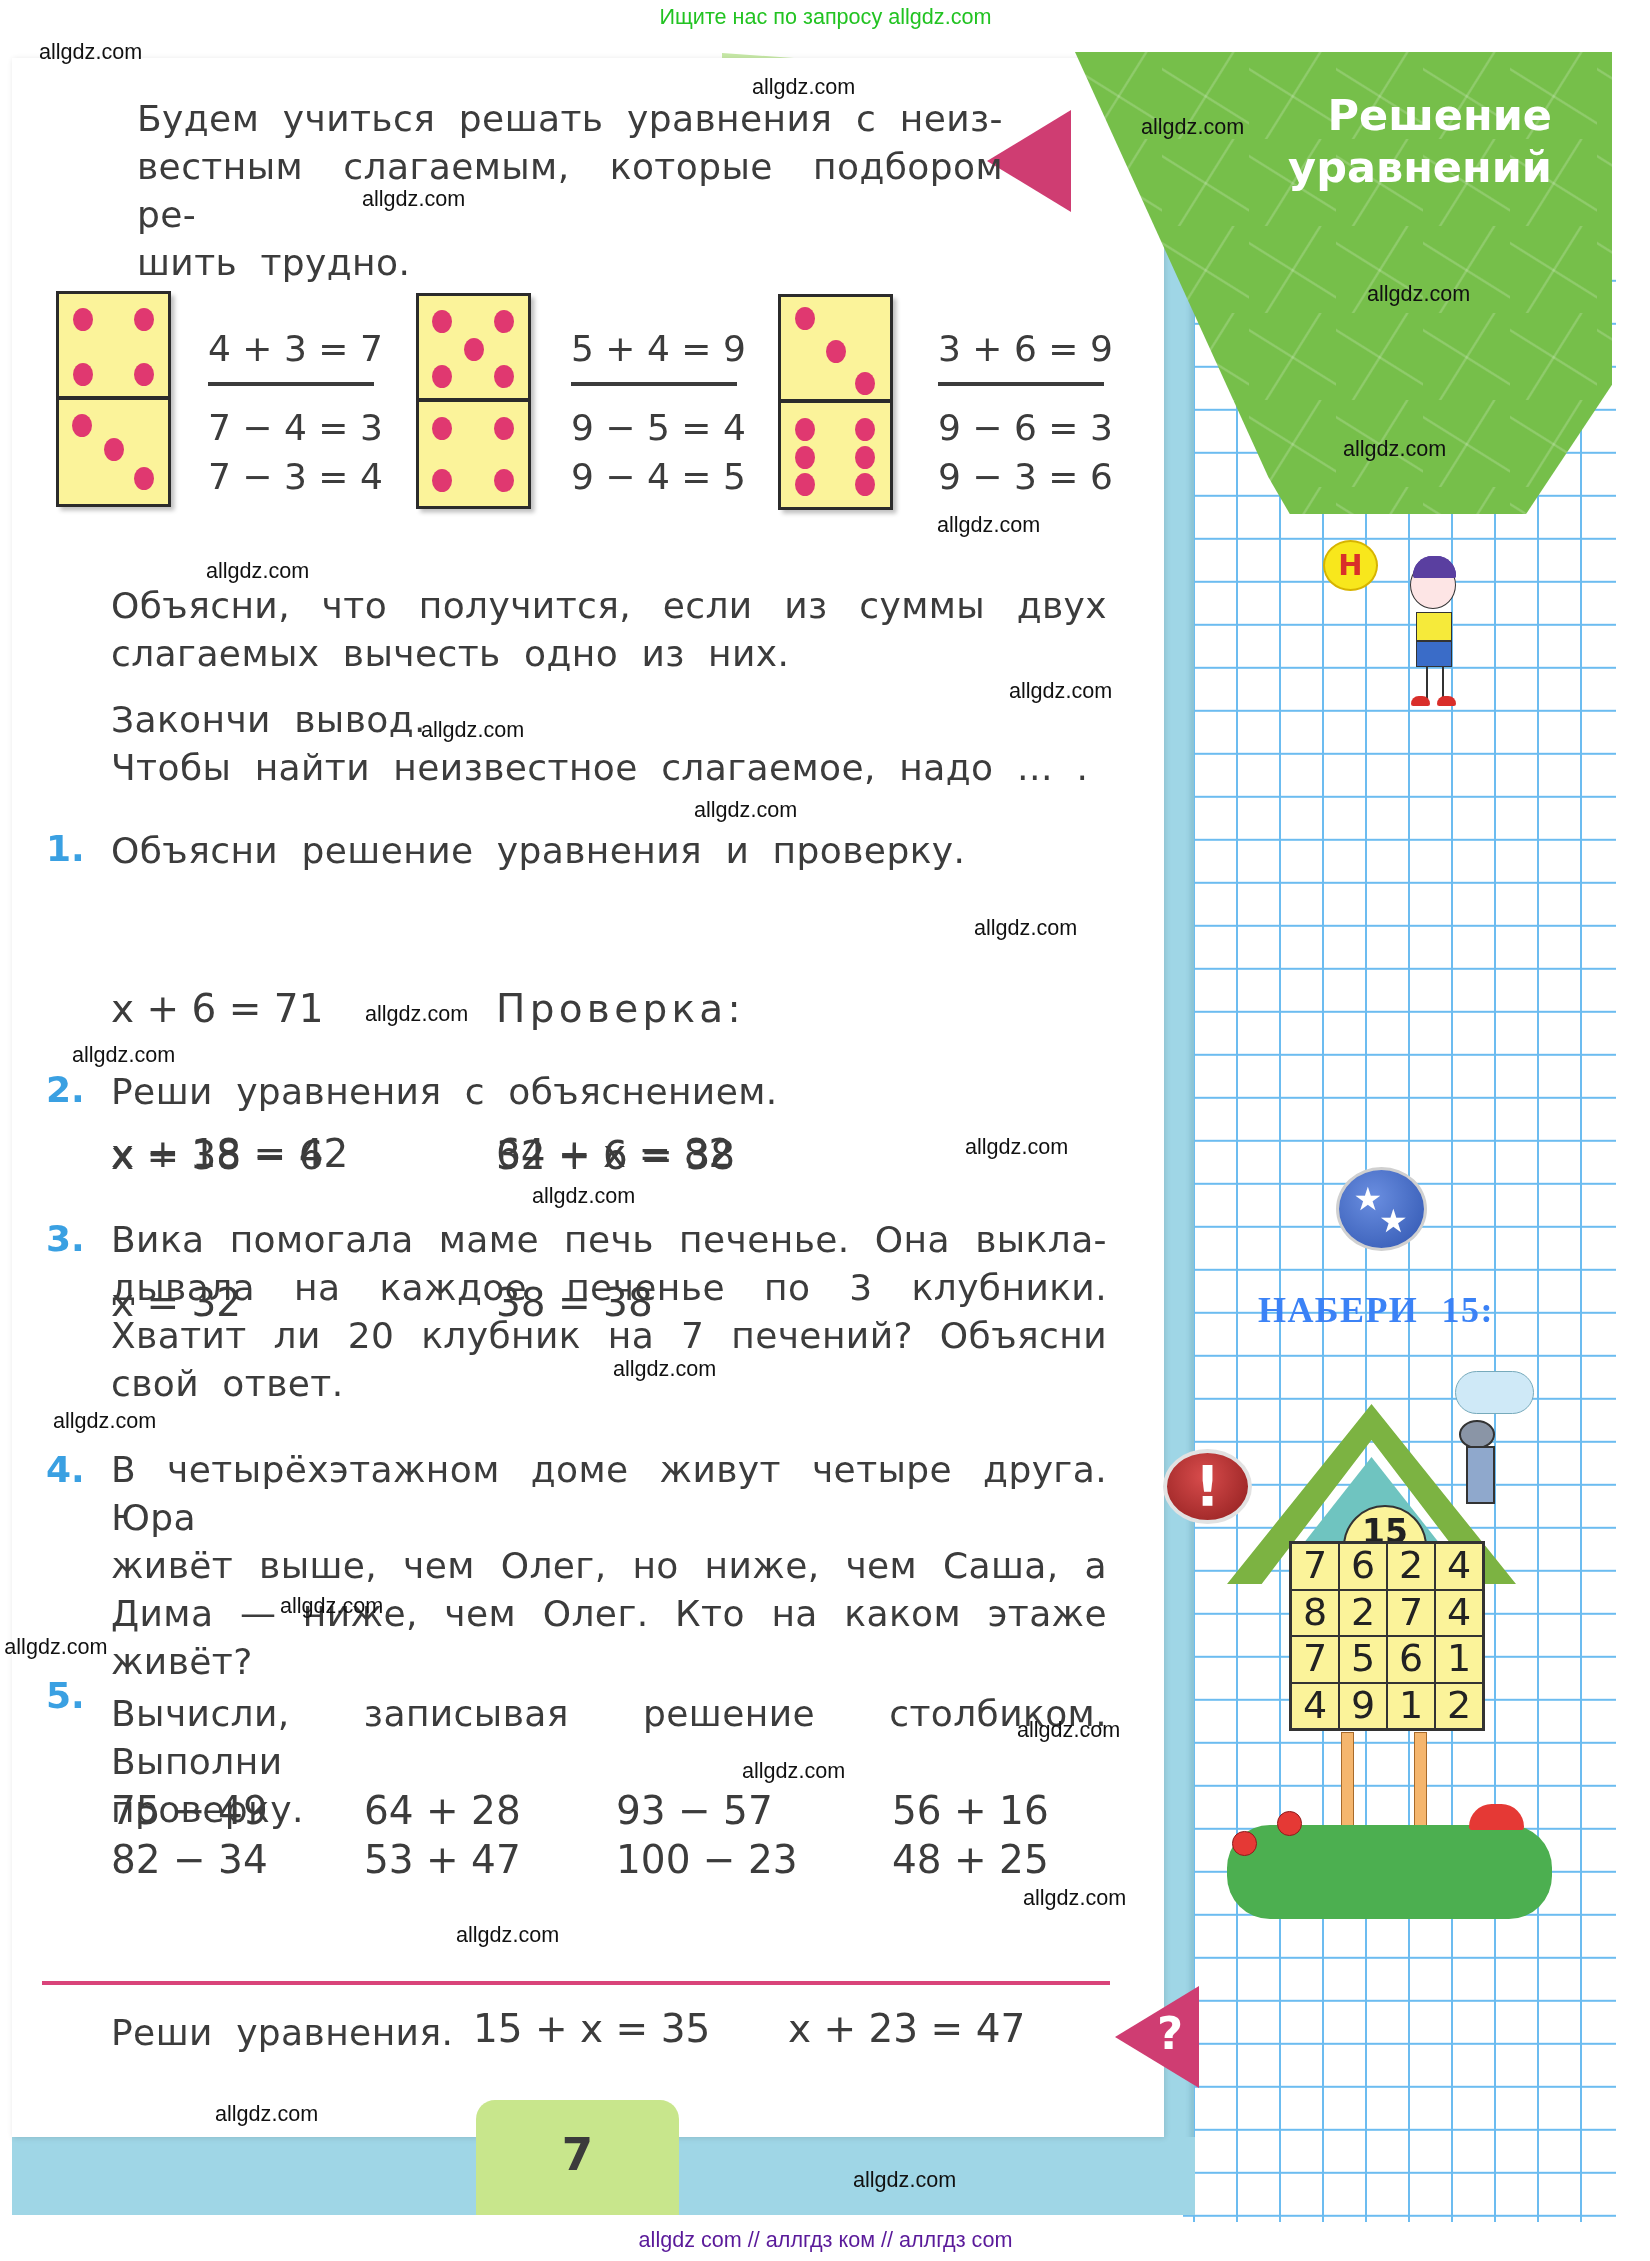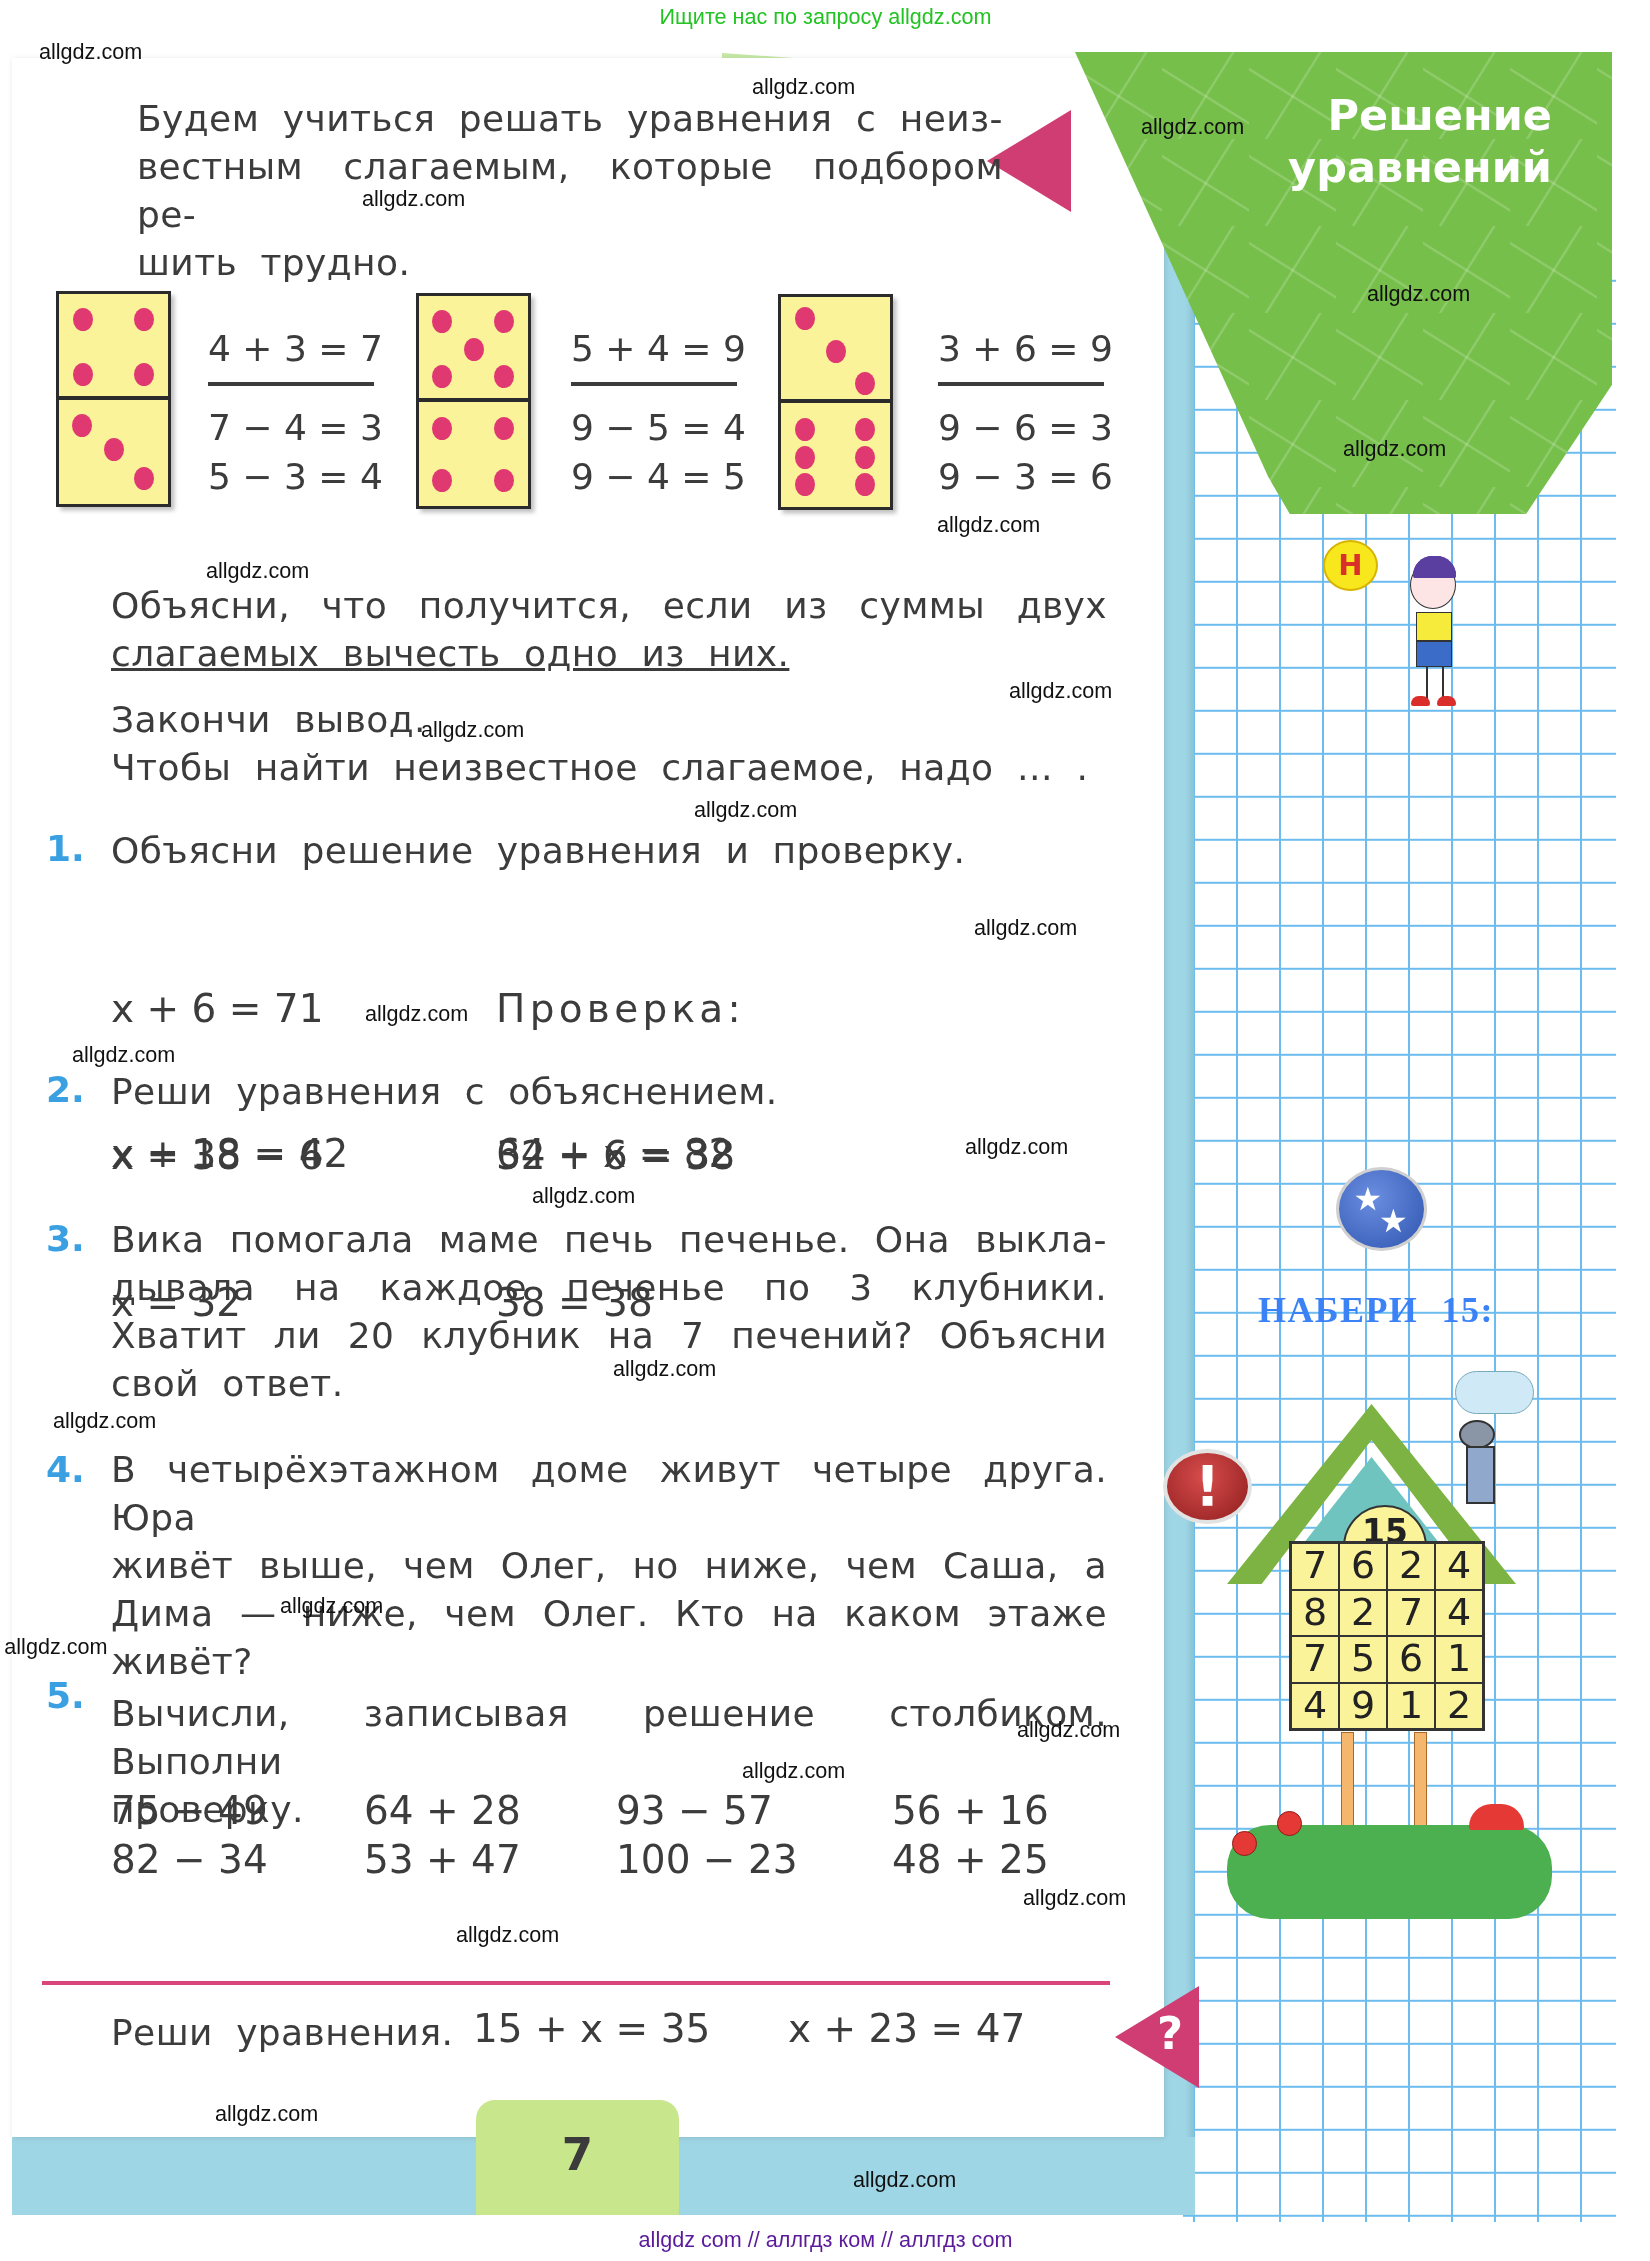--- a/index.html
+++ b/index.html
@@ -119,21 +119,21 @@
     <div class="pip" style="left:75px;top:69px"></div>
   <div class="mid"></div>
   <div class="pip" style="left:13px;top:120px"></div>
     <div class="pip" style="left:45px;top:144px"></div>
     <div class="pip" style="left:75px;top:173px"></div>
 </div>
 <div class="dom-eqs" style="left:208px; top:328px;">
   <div class="r" style="top:0">4 + 3 = 7</div>
   <div class="line"></div>
   <div class="r" style="top:79px">7 − 4 = 3</div>
-  <div class="r" style="top:128px">5 − 3 = 4</div>
+  <div class="r" style="top:128px">7 − 3 = 4</div>
 </div>
 
 <div class="domino" style="left:416px; top:293px;">
   <div class="pip" style="left:13px;top:14.4px"></div>
     <div class="pip" style="left:75px;top:14.4px"></div>
   <div class="pip" style="left:45px;top:42px"></div>
   <div class="pip" style="left:13px;top:69px"></div>
     <div class="pip" style="left:75px;top:69px"></div>
   <div class="mid"></div>
   <div class="pip" style="left:13px;top:121px"></div>
@@ -162,21 +162,21 @@
 </div>
 <div class="dom-eqs" style="left:938px; top:328px;">
   <div class="r" style="top:0">3 + 6 = 9</div>
   <div class="line"></div>
   <div class="r" style="top:79px">9 − 6 = 3</div>
   <div class="r" style="top:128px">9 − 3 = 6</div>
 </div>
 
 <div class="txt just" style="left:111px; top:582px; width:996px;">
   <div>Объясни, что получится, если из суммы двух</div>
-  <div style="text-align:right; text-align-last:left;text-decoration:underline;">слагаемых вычесть одно из них.</div>
+  <div style="text-align:right; text-align-last:left;">слагаемых вычесть одно из них.</div>
 </div>
 
 <div class="txt" style="left:111px; top:696px; width:996px;">
   <div>Закончи вывод.</div>
   <div>Чтобы найти неизвестное слагаемое, надо … .</div>
 </div>
 
 <div class="num" style="left:46px; top:828px;">1.</div>
 <div class="txt" style="left:111px; top:827px;">Объясни решение уравнения и проверку.</div>
 <div class="eq" style="left:111px; top:886px; line-height:49px;">

